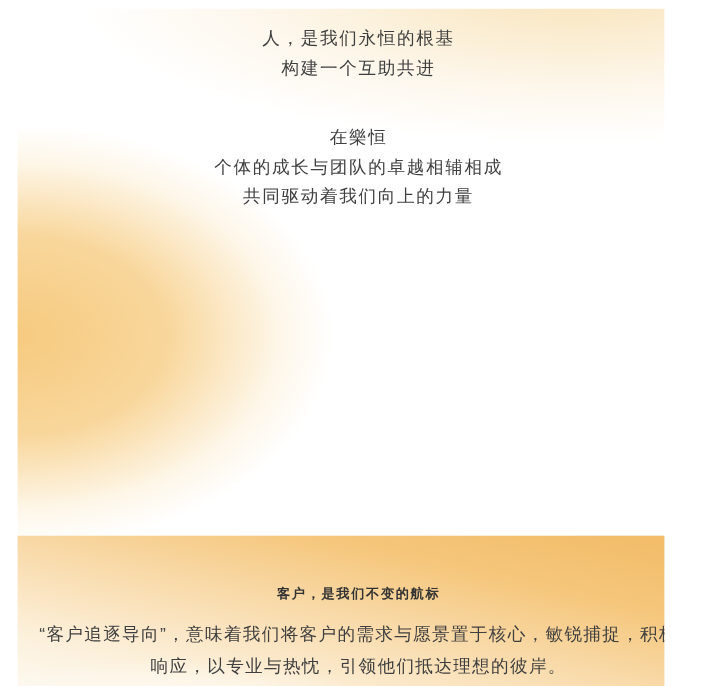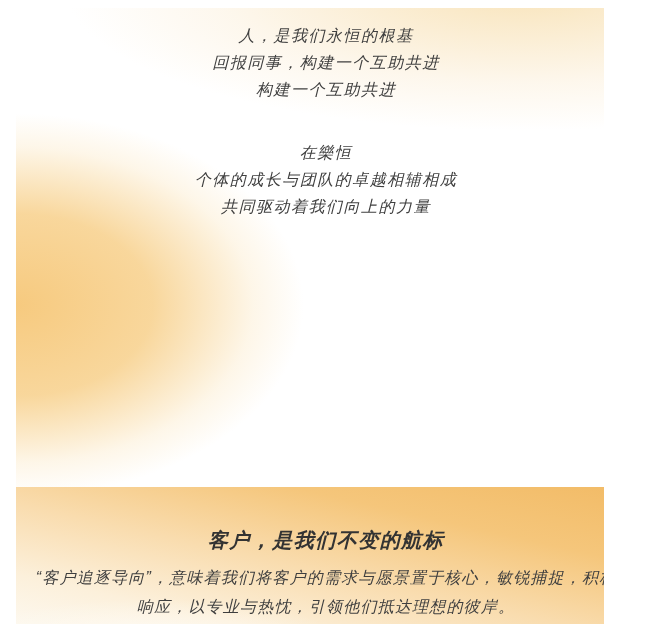--- a/index.html
+++ b/index.html
@@ -7,21 +7,20 @@
     padding: 0;
     background: #ffffff;
     font-family: "Liberation Sans", "DejaVu Sans", sans-serif;
   }
   .canvas {
     position: relative;
     width: 604px;
     height: 624px;
     background: #ffffff;
     overflow: hidden;
-    font-style: italic;
   }
   
   .section-values {
     position: absolute;
     left: 16px;
     top: 8px;
     width: 620px;
     height: 479px;
     box-sizing: border-box;
     padding-top: 14px;
@@ -67,21 +66,21 @@
         rgba(255,252,246,0) 65%),
       linear-gradient(to bottom left,
         #f2bb66 0%,
         #f5c67b 28%,
         #f9dcae 56%,
         #fcf0db 82%,
         #fdf8ee 100%);
   }
   .section-customer h2.heading {
     margin: 0 0 9px 0;
-    font-size: 20px;
+    font-size: 12px;
     line-height: 27px;
     font-weight: 700;
     color: #333333;
     letter-spacing: 1.5px;
   }
   .section-customer p.body {
     margin: 1px auto;
     width: 594px;
     font-size: 16px;
     line-height: 29px;
@@ -90,21 +89,20 @@
   }
 </style>
 </head>
 <body>
 
 <div class="canvas">
 
   <section class="section-values">
     <p class="block">
       <span class="line">人，是我们永恒的根基</span>
-      <span class="line">回报同事，构建一个互助共进</span>
       <span class="line">构建一个互助共进</span>
     </p>
     <p class="block last">
       <span class="line">在樂恒</span>
       <span class="line">个体的成长与团队的卓越相辅相成</span>
       <span class="line">共同驱动着我们向上的力量</span>
     </p>
   </section>
 
   <section class="section-customer">

